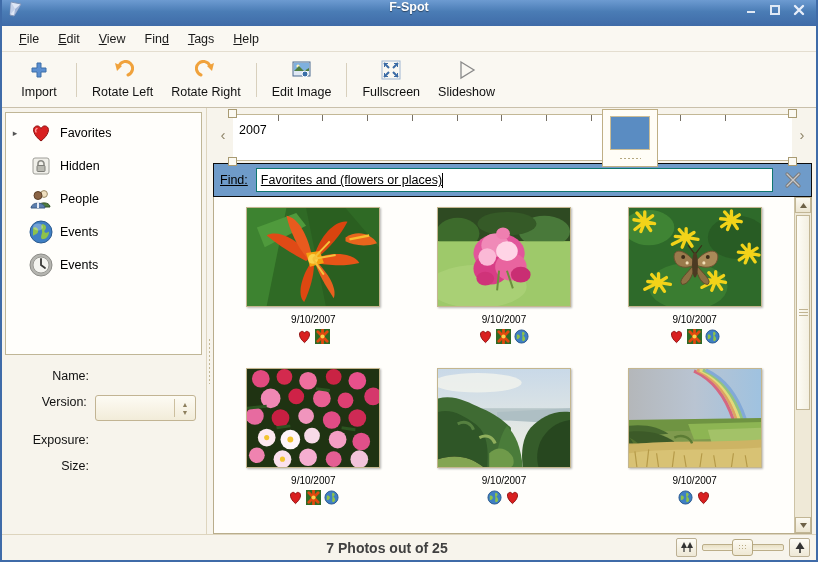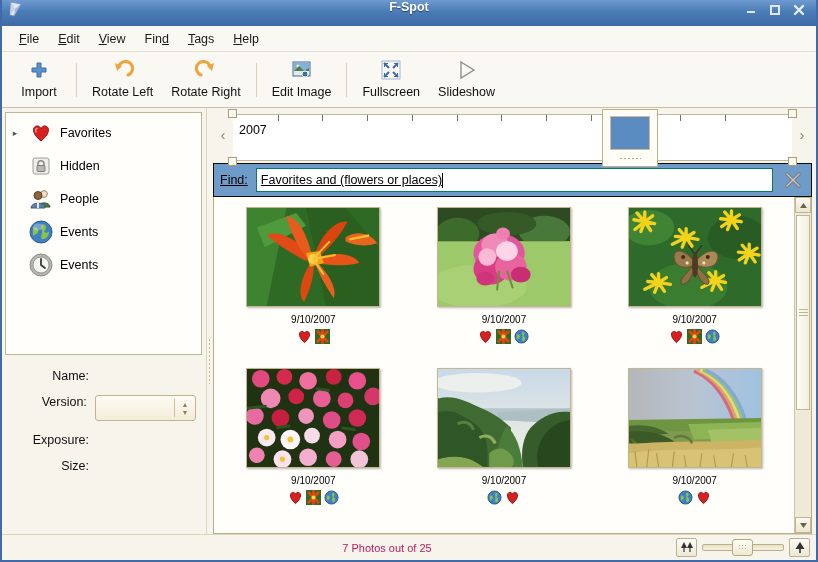--- a/index.html
+++ b/index.html
@@ -264,21 +264,21 @@
     background-size: 9px 3px; }
 
   
   .statusbar {
     height: 26px; flex: 0 0 26px;
     background: #f7f4ec;
     display: flex; align-items: center;
     padding: 0 6px;
     border-top: 1px solid #ddd4bd;
   }
-  .status-text { flex: 1 1 auto; text-align: center; font-size: 11px; color:#be185d; padding-left: 90px; }
+  .status-text { flex: 1 1 auto; text-align: center; font-size: 14px; color:#404040; padding-left: 90px; font-weight: bold; }
   .zoomctl { display: flex; align-items: center; gap: 5px; }
   .zoom-btn {
     width: 21px; height: 19px;
     background: linear-gradient(to bottom,#fdfcf6,#eee8d6);
     border: 1px solid #bcb094; border-radius: 2px;
     display: flex; align-items: center; justify-content: center;
   }
   .slider { width: 82px; height: 19px; position: relative; display:flex; align-items:center; }
   .slider .strack {
     position:absolute; left:0; right:0; height: 7px;

